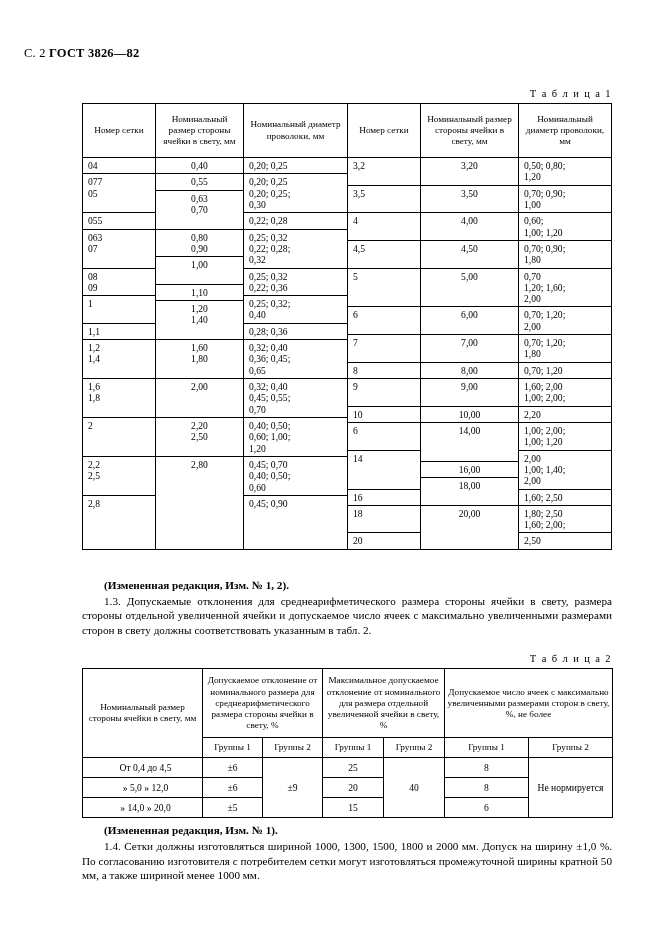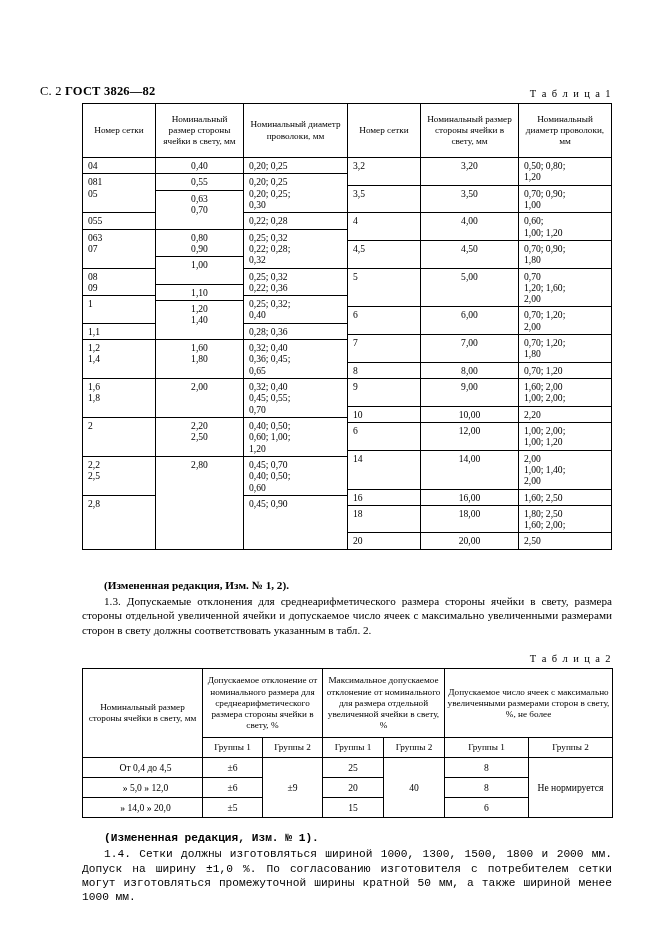--- a/index.html
+++ b/index.html
@@ -17,25 +17,24 @@
   .page {
     position: relative;
     width: 661px;
     height: 936px;
     box-sizing: border-box;
     padding: 0;
     background: #fff;
   }
   .page-header {
     position: absolute;
-    left: 40px;
+    left: 24px;
     top: 46px;
     font-size: 12.5px;
     letter-spacing: 0.2px;
-    margin-top: 38px;
   }
   .page-header .pg {
     font-size: 12.5px;
   }
   .page-header .std {
     font-weight: bold;
     font-size: 12.5px;
   }
   .content {
     position: absolute;
@@ -106,21 +105,21 @@
     font-weight: normal;
     padding: 3px 2px;
     line-height: 1.2;
   }
   table.t2 th.hd {
     height: 62px;
   }
   table.t2 td.sub { height: 13px; font-size: 9.2px; margin-top: 30px; }
   table.t2 td.body { height: 13px; font-size: 9.6px; }
   .lefttext { text-align: left; padding-left: 8px !important; }
-  .footnote { margin-top: 13px; font-family: Liberation Mono, monospace; }
+  .footnote { margin-top: 5px; }
 </style>
 </head>
 <body>
 
 <div class="page">
 
   <div class="page-header">
     <span class="pg">С. 2</span>
     <span class="std">ГОСТ 3826—82</span>
   </div>
@@ -133,21 +132,21 @@
 
     <div class="t1wrap">
 
       <div class="t1col" style="width:73px">
         <div class="t1head">Номер сетки</div>
         <div id="L0">
             <div class="t1grp" style="min-height:11.5px">
               <div class="lft">04</div>
             </div>
             <div class="t1grp" style="min-height:34.5px">
-              <div class="lft">081</div>
+              <div class="lft">077</div>
               <div class="lft">05</div>
               <div class="lft">&nbsp;</div>
             </div>
             <div class="t1grp" style="min-height:11.5px">
               <div class="lft">055</div>
             </div>
             <div class="t1grp" style="min-height:34.5px">
               <div class="lft">063</div>
               <div class="lft">07</div>
               <div class="lft">&nbsp;</div>
@@ -391,24 +390,20 @@
             </div>
             <div class="t1grp" style="min-height:11.5px">
               <div class="ctr">8,00</div>
             </div>
             <div class="t1grp" style="min-height:23px">
               <div class="ctr">9,00</div>
               <div class="ctr">&nbsp;</div>
             </div>
             <div class="t1grp" style="min-height:11.5px">
               <div class="ctr">10,00</div>
-            </div>
-            <div class="t1grp" style="min-height:23px">
-              <div class="ctr">12,00</div>
-              <div class="ctr">&nbsp;</div>
             </div>
             <div class="t1grp" style="min-height:34.5px">
               <div class="ctr">14,00</div>
               <div class="ctr">&nbsp;</div>
               <div class="ctr">&nbsp;</div>
             </div>
             <div class="t1grp" style="min-height:11.5px">
               <div class="ctr">16,00</div>
             </div>
             <div class="t1grp" style="min-height:23px">

